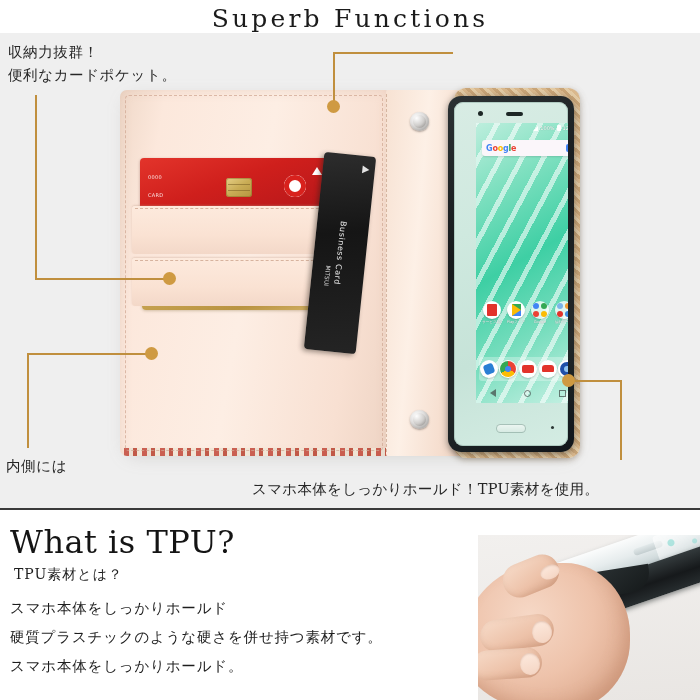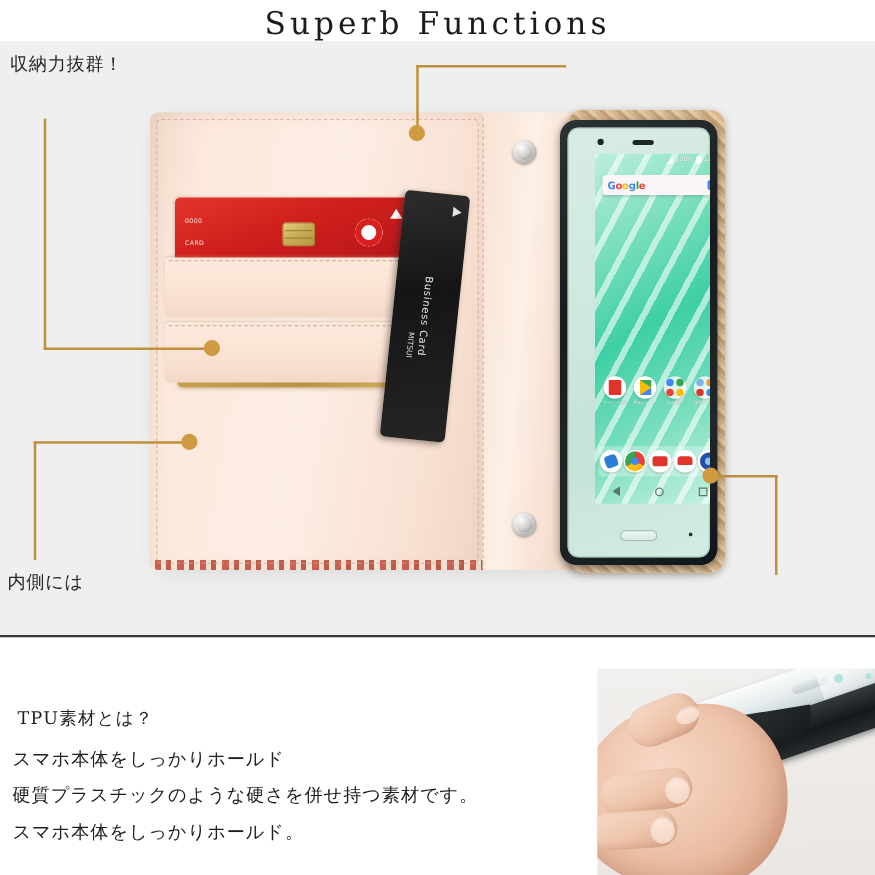--- a/index.html
+++ b/index.html
@@ -498,27 +498,31 @@
     <div class="lead h" style="left:333px; top:52px; width:120px;"></div>
     <div class="lead v" style="left:333px; top:52px; height:54px;"></div>
     <div class="dot" style="left:327px; top:100px;"></div>
 
     <div class="lead h" style="left:570px; top:380px; width:52px;"></div>
     <div class="lead v" style="left:620px; top:380px; height:80px;"></div>
     <div class="dot" style="left:562px; top:374px;"></div>
 
     <div class="anno tl">
       <div>収納力抜群！</div>
+      <div>便利なカードポケット。</div>
     </div>
 
 
     <div class="anno bl">
       <div>内側には</div>
     </div>
 
+    <div class="anno br">
+      <div>スマホ本体をしっかりホールド！TPU素材を使用。</div>
+    </div>
 
     <div class="photo">
       <div class="photo-shadow"></div>
 
       <div class="flap-left">
         <div class="lining"></div>
 
         <div class="card card-red">
           <div class="chip red-chip"></div>
           <div class="bullseye"></div>
@@ -634,20 +638,21 @@
           <div class="home-btn"></div>
           <div class="front-cam"></div>
         </div>
       </div>
     </div>
   </div>
 
   <div class="divider"></div>
 
   <div class="bottom-section">
+    <div class="tpu-heading">What is TPU?</div>
     <div class="tpu-sub">TPU素材とは？</div>
     <div class="tpu-body">
       <div>スマホ本体をしっかりホールド</div>
       <div>硬質プラスチックのような硬さを併せ持つ素材です。</div>
       <div>スマホ本体をしっかりホールド。</div>
     </div>
   </div>
 
   <div class="hand-photo">
     <div class="held-phone">

